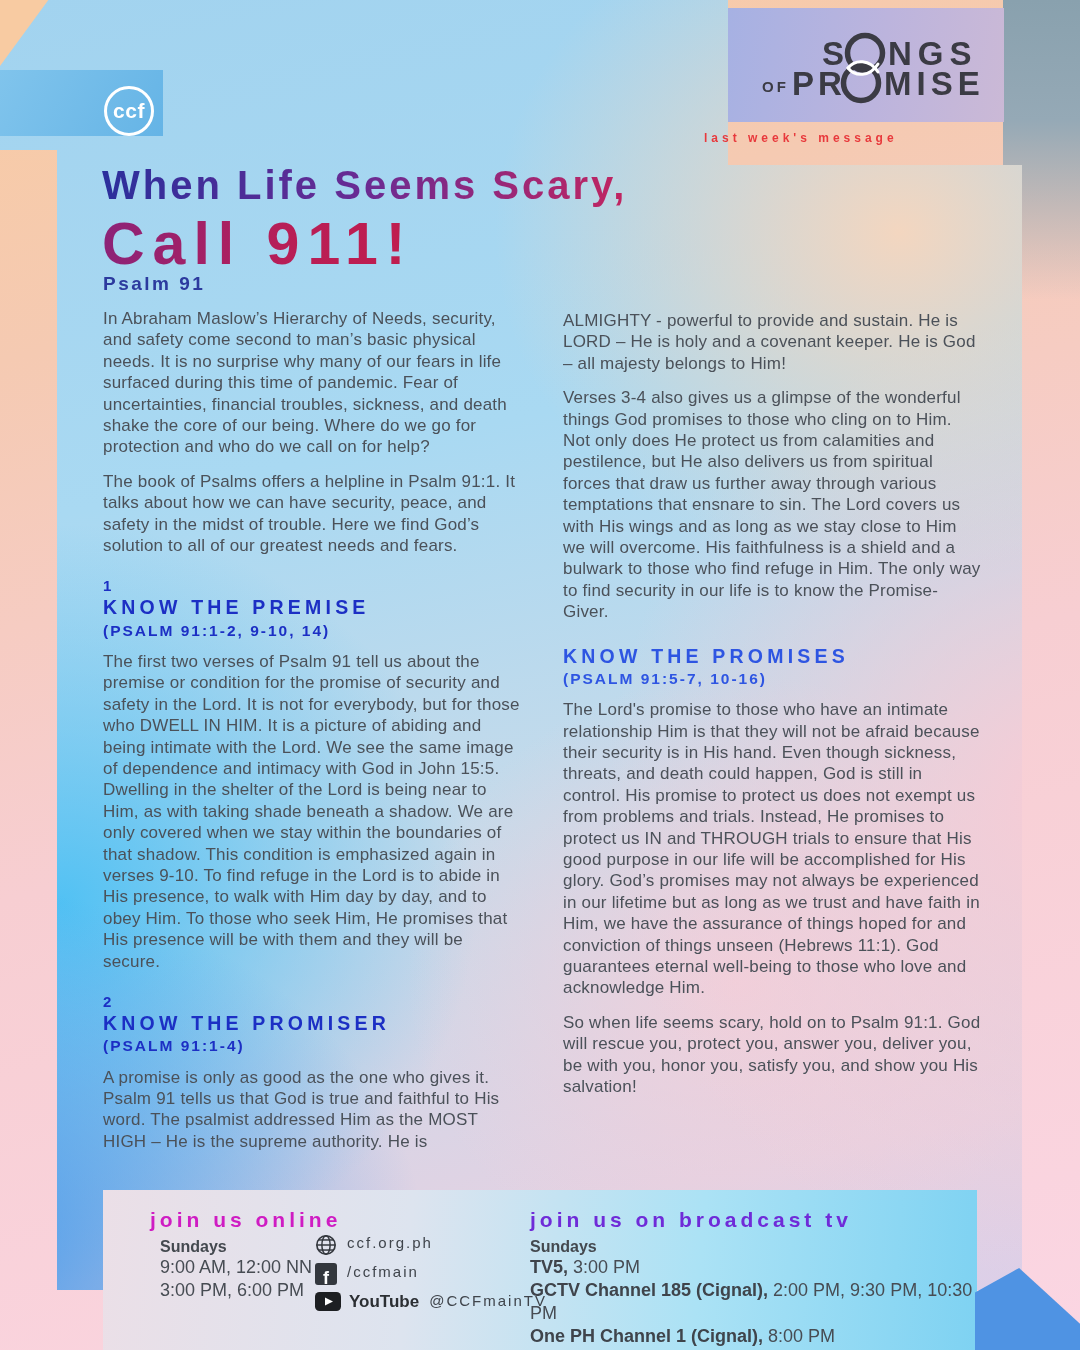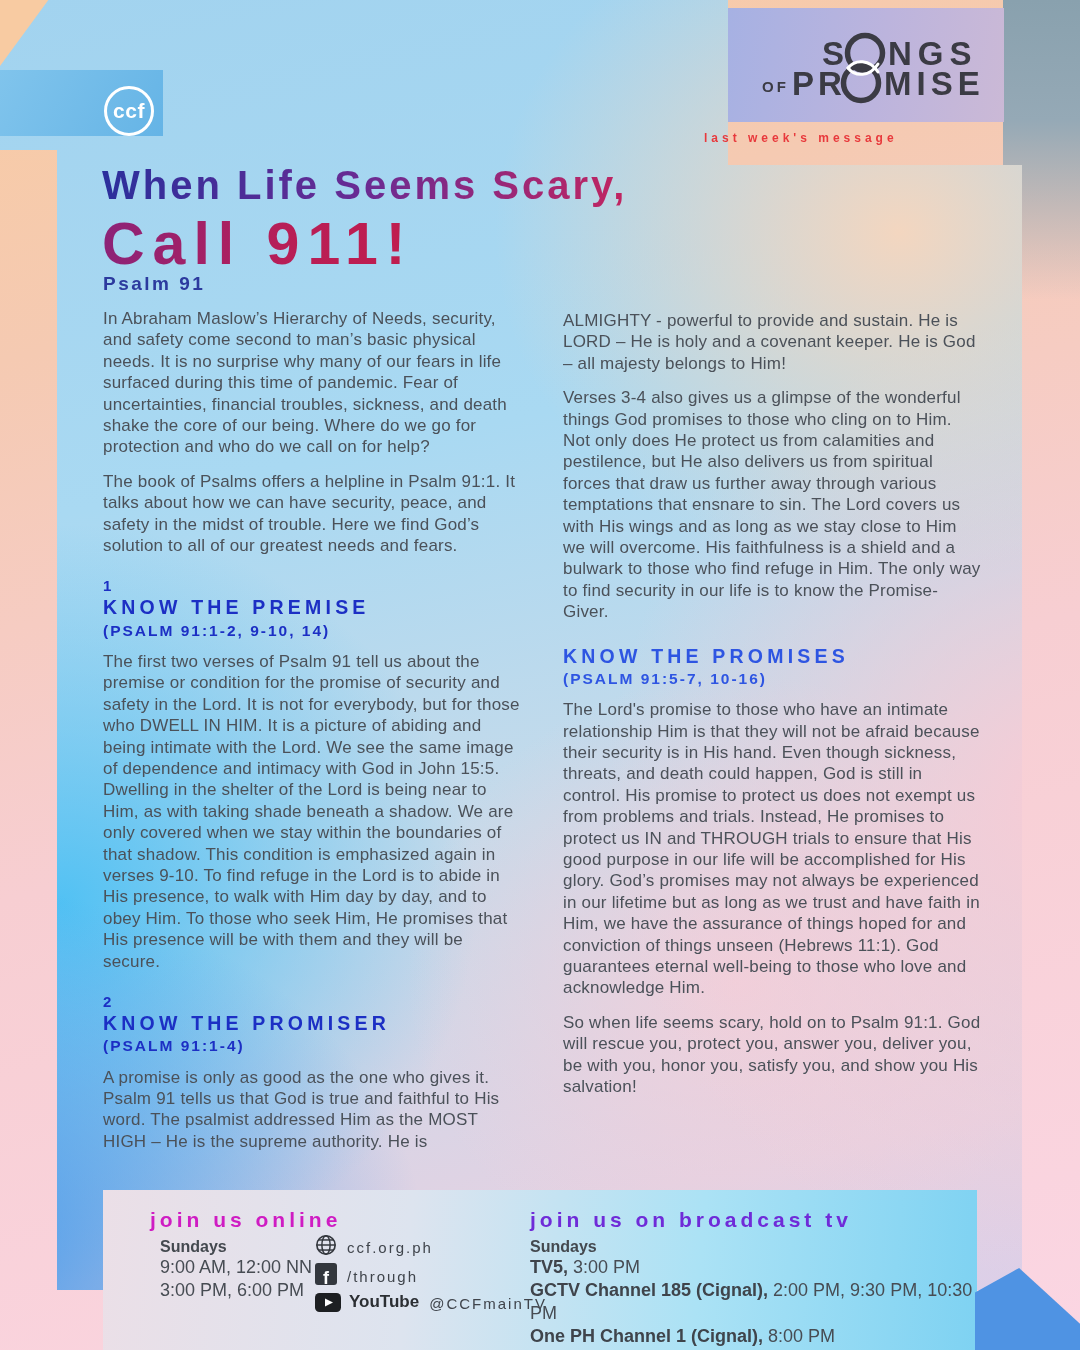--- a/index.html
+++ b/index.html
@@ -60,21 +60,21 @@
   
   .footer-panel{position:absolute;left:103px;top:1190px;width:874px;height:160px;
     background:linear-gradient(95deg,#ebdfe7 0%,#dde4ef 35%,#abe2f5 68%,#7ed2f2 100%);}
   .f-head{font-size:21px;font-weight:bold;letter-spacing:4px;}
   .f-online-head{position:absolute;left:47px;top:18px;color:#cf1cc3;}
   .f-bc-head{position:absolute;left:427px;top:18px;color:#6f2bd8;}
   .f-day{font-weight:bold;font-size:16px;color:#44494f;}
   .f-text{font-size:18px;color:#474c53;line-height:1.28;}
   .f-online-times{position:absolute;left:57px;top:48px;}
   .f-links{position:absolute;left:212px;top:44px;}
-  .f-link-row{display:flex;align-items:flex-end;margin-bottom:7px;}
+  .f-link-row{display:flex;align-items:flex-start;margin-bottom:7px;}
   .f-link-label{font-size:15px;letter-spacing:2px;color:#3f444b;margin-left:10px;}
   .yt-word{font-weight:bold;font-size:17px;color:#2c2f33;margin-left:8px;}
   .f-bc-body{position:absolute;left:427px;top:48px;}
   .fb-icon{width:22px;height:22px;background:#33373d;border-radius:3px;color:#fff;
     font-weight:bold;font-size:18px;display:flex;align-items:flex-end;justify-content:center;line-height:1;}
   .fb-icon span{display:block;margin-bottom:-2px;}
   .chan b{color:#3f444b;}
 </style>
 </head>
 <body>
@@ -160,21 +160,21 @@
           <line x1="2" y1="12" x2="22" y2="12" stroke="#33373d" stroke-width="1.6"></line>
           <line x1="3.5" y1="6.5" x2="20.5" y2="6.5" stroke="#33373d" stroke-width="1.6"></line>
           <line x1="3.5" y1="17.5" x2="20.5" y2="17.5" stroke="#33373d" stroke-width="1.6"></line>
         </svg>
         <span class="f-link-label">ccf.org.ph</span>
       </div>
       <div class="f-link-row">
         <div class="fb-icon">
             <span>f</span>
           </div>
-        <span class="f-link-label">/through</span>
+        <span class="f-link-label">/ccfmain</span>
       </div>
       <div class="f-link-row">
         <svg width="26" height="19" viewBox="0 0 26 19">
           <rect x="0" y="0" width="26" height="19" rx="4.5" fill="#1d1f22"></rect>
           <polygon points="10,5.5 18,9.5 10,13.5" fill="#ffffff"></polygon>
         </svg>
         <span class="yt-word">YouTube</span>
         <span class="f-link-label">@CCFmainTV</span>
       </div>
     </div>

